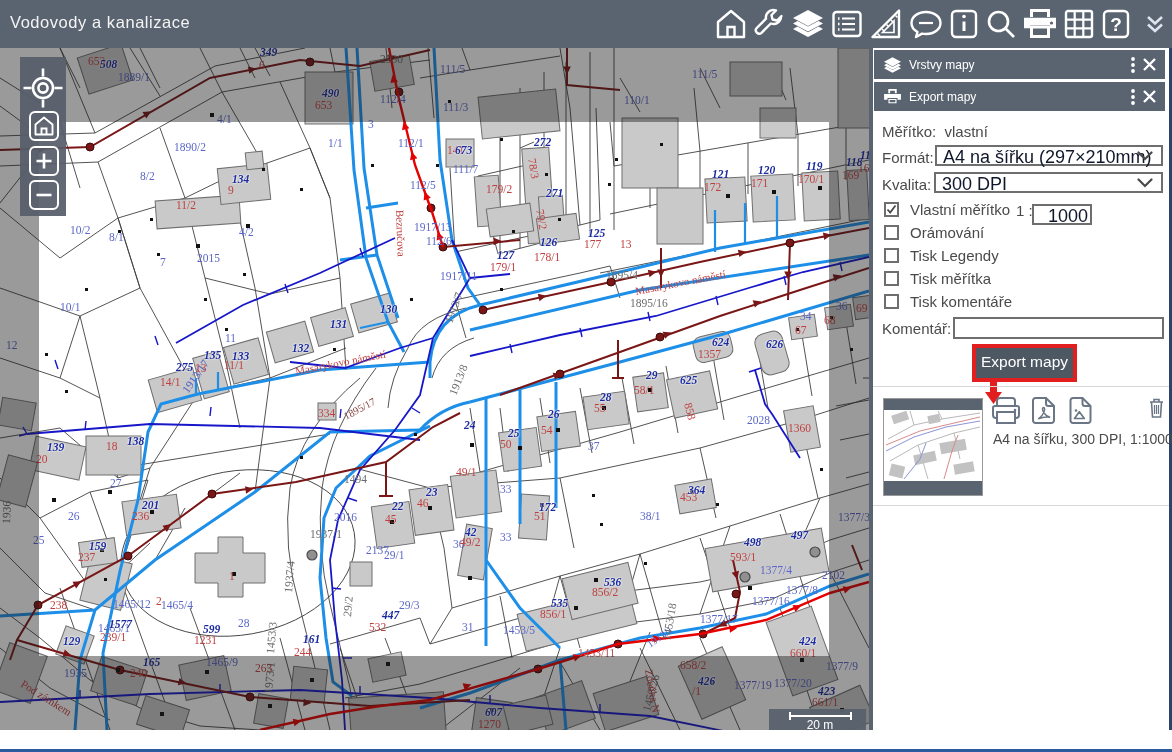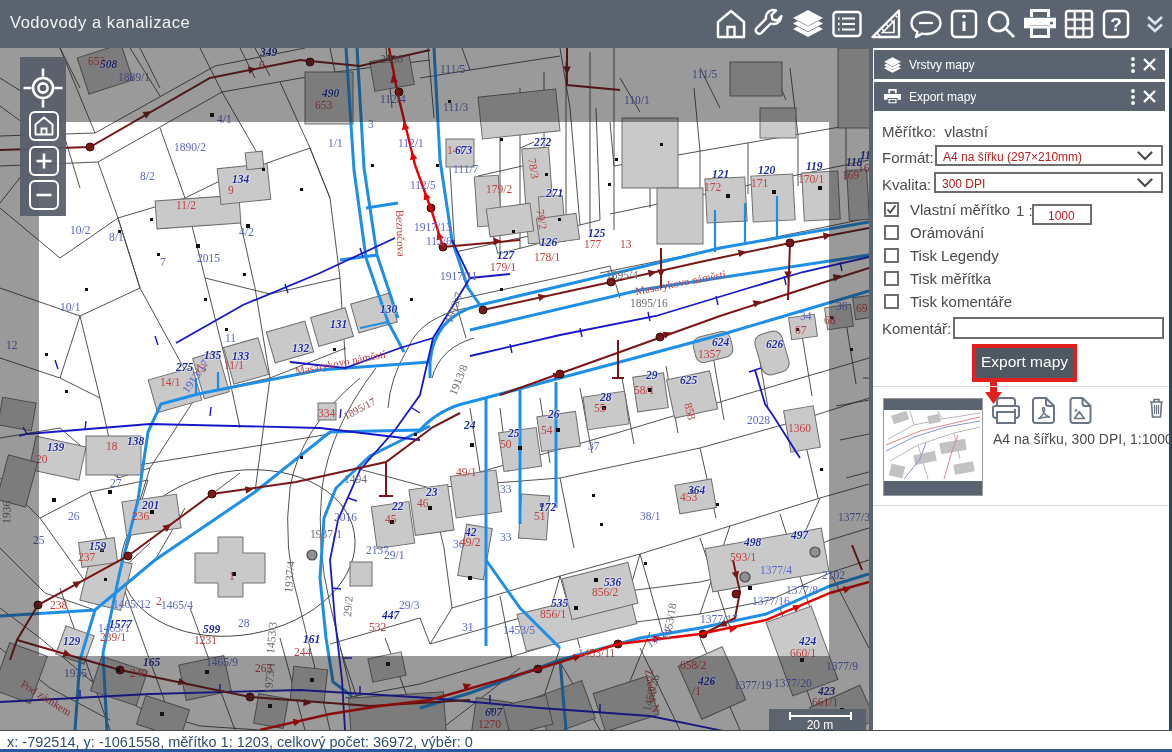--- a/index.html
+++ b/index.html
@@ -18,21 +18,21 @@
   border-right:3px solid #2c4468;box-sizing:border-box;font-size:15.5px;color:#4a4a4a;}
 .phead{position:relative;margin:2px 4px 0 1px;height:29px;background:#5a6470;color:#fff;
   display:flex;align-items:center;}
 .phead .ptxt{font-size:12px;margin-left:8px;}
 .phead svg{margin-left:10px;}
 .phead .dots{margin-left:auto;margin-right:1px;}
 .phead .closex{margin:0 9px 0 7px;}
 #pbody{padding:0 6px 0 9px;font-size:15px;}
 .prow{position:relative;}
 .selbox{display:inline-block;box-sizing:border-box;border:2px solid #6e6e6e;background:#fff;
-  position:absolute;height:21px;font-size:12px;color:#b91c1c;text-decoration:underline;}
+  position:absolute;height:21px;font-size:18px;color:#0f172a;text-decoration:underline;}
 .chev{position:absolute;right:8px;top:4px;}
 .cbx{display:inline-block;box-sizing:border-box;width:15px;height:15px;border:2px solid #6e6e6e;
   vertical-align:-2px;margin-right:11px;position:relative;}
 #expbtnwrap{position:absolute;left:99px;top:296px;border:4px solid #e31e1e;}
 #expbtn{background:#4e5863;color:#fff;font-size:15.5px;padding:5px 5px 7px 5px;}
 #redarrow{position:absolute;left:112px;top:333px;width:17px;height:23px;}
 .sep{position:absolute;left:0px;width:296px;height:1px;background:#d8d8d8;}
 #thumb{position:absolute;left:10px;top:350px;width:100px;height:98px;background:#fff;border:1px solid #999;box-sizing:border-box;overflow:hidden;}
 #expicons{position:absolute;left:119px;top:349px;}
 #expcap{position:absolute;left:120px;top:383px;font-size:14px;color:#4a4a4a;white-space:nowrap;}
@@ -784,17 +784,14 @@
       </div>
       <div id="expcap">A4 na šířku, 300 DPI, 1:1000</div>
       <svg id="trash" width="15" height="20" viewBox="0 0 15 20" fill="none" stroke="#6a7686" stroke-width="1.6">
         <path d="M1 4 h13 M5 4 V1.5 h5 V4"></path>
           <path d="M2.5 4 l1 15 h8 l1-15"></path>
           <path d="M5.5 7 v9 M7.5 7 v9 M9.5 7 v9" stroke-width="1.2"></path>
       </svg>
       <div class="sep" style="top:457px;"></div>
     </div>
   </div>
-  <div id="statusbar">
-      <div class="stxt">x: -792514, y: -1061558, měřítko 1: 1203, celkový počet: 36972, výběr: 0</div>
-    </div>
   <div id="bluebottom"></div>
 </div>
 
 </body></html>

